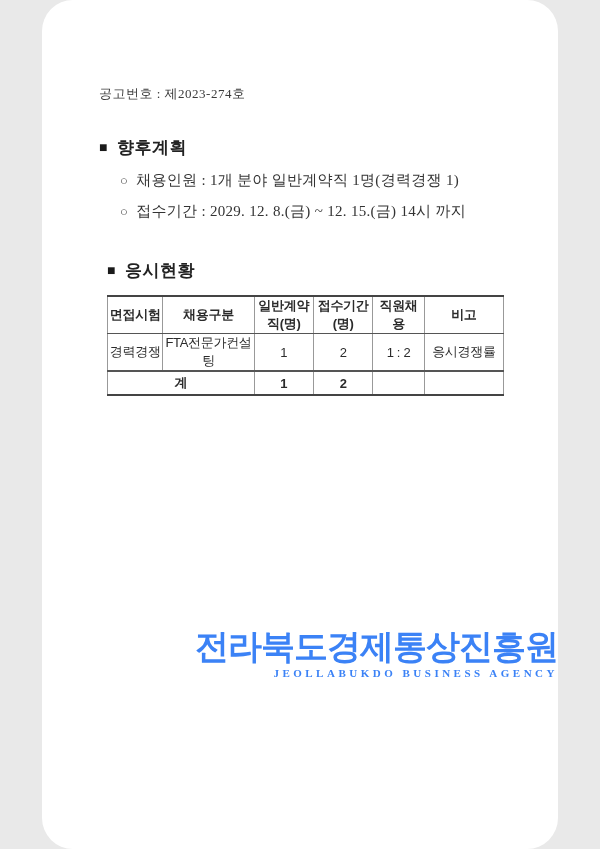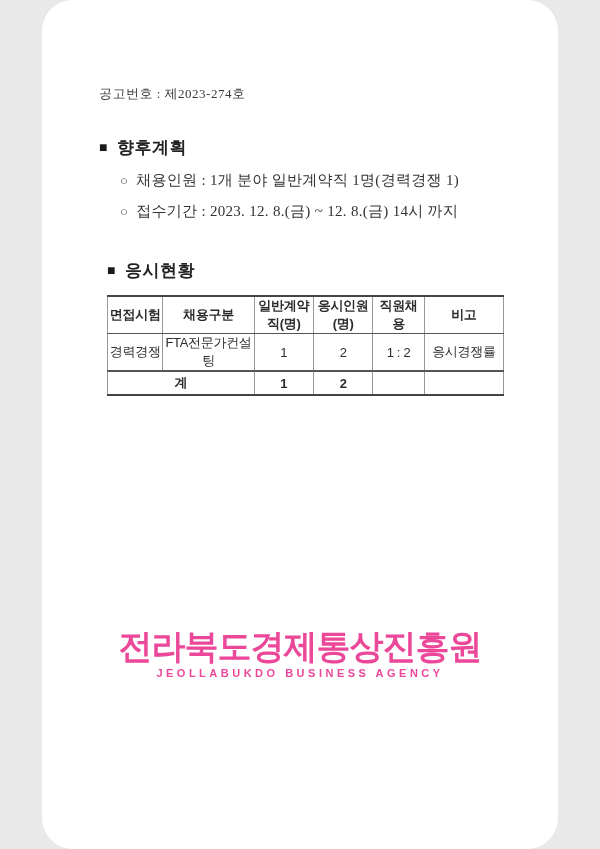--- a/index.html
+++ b/index.html
@@ -97,23 +97,23 @@
   table.status-table tr.total-row td {
     height: 24px;
     border-top: 2px solid #555555;
     font-weight: bold;
   }
   .footer-logo {
     position: absolute;
     left: 0;
     top: 628px;
     width: 100%;
-    text-align: center;
-    font-family: Liberation Sans, sans-serif;
-    color: #ec4899;
+    text-align: right;
+    font-family: Liberation Serif, serif;
+    color: #3b82f6;
   }
   .footer-logo .logo-kr {
     font-size: 34px;
     font-weight: 800;
     letter-spacing: -1px;
     line-height: 1.1;
   }
   .footer-logo .logo-en {
     margin-top: 2px;
     font-size: 11px;
@@ -130,21 +130,21 @@
 
 
   <div class="section overview">
     <div class="sec-head">
       <span class="sq">■</span><span>향후계획</span>
     </div>
     <div class="bullet-item">
       <span class="circ">○</span><span>채용인원 : 1개 분야 일반계약직 1명(경력경쟁 1)</span>
     </div>
     <div class="bullet-item">
-      <span class="circ">○</span><span>접수기간 : 2023. 12. 8.(금) ~ 12. 8.(금) 14시 까지</span>
+      <span class="circ">○</span><span>접수기간 : 2029. 12. 8.(금) ~ 12. 15.(금) 14시 까지</span>
     </div>
   </div>
 
   <div class="section status">
     <div class="sec-head">
       <span class="sq">■</span><span>응시현황</span>
     </div>
 
     <table class="status-table">
       <colgroup>
@@ -153,21 +153,21 @@
           <col style="width:15%">
         <col style="width:15%">
           <col style="width:13%">
           <col style="width:20%">
       </colgroup>
       <thead>
         <tr>
           <th>면접시험</th>
           <th>채용구분</th>
           <th>일반계약직(명)</th>
-          <th>응시인원(명)</th>
+          <th>접수기간(명)</th>
           <th>직원채용</th>
           <th>비고</th>
         </tr>
       </thead>
       <tbody>
         <tr class="data-row">
           <td>경력경쟁</td>
           <td>FTA전문가컨설팅</td>
           <td>1</td>
           <td>2</td>

